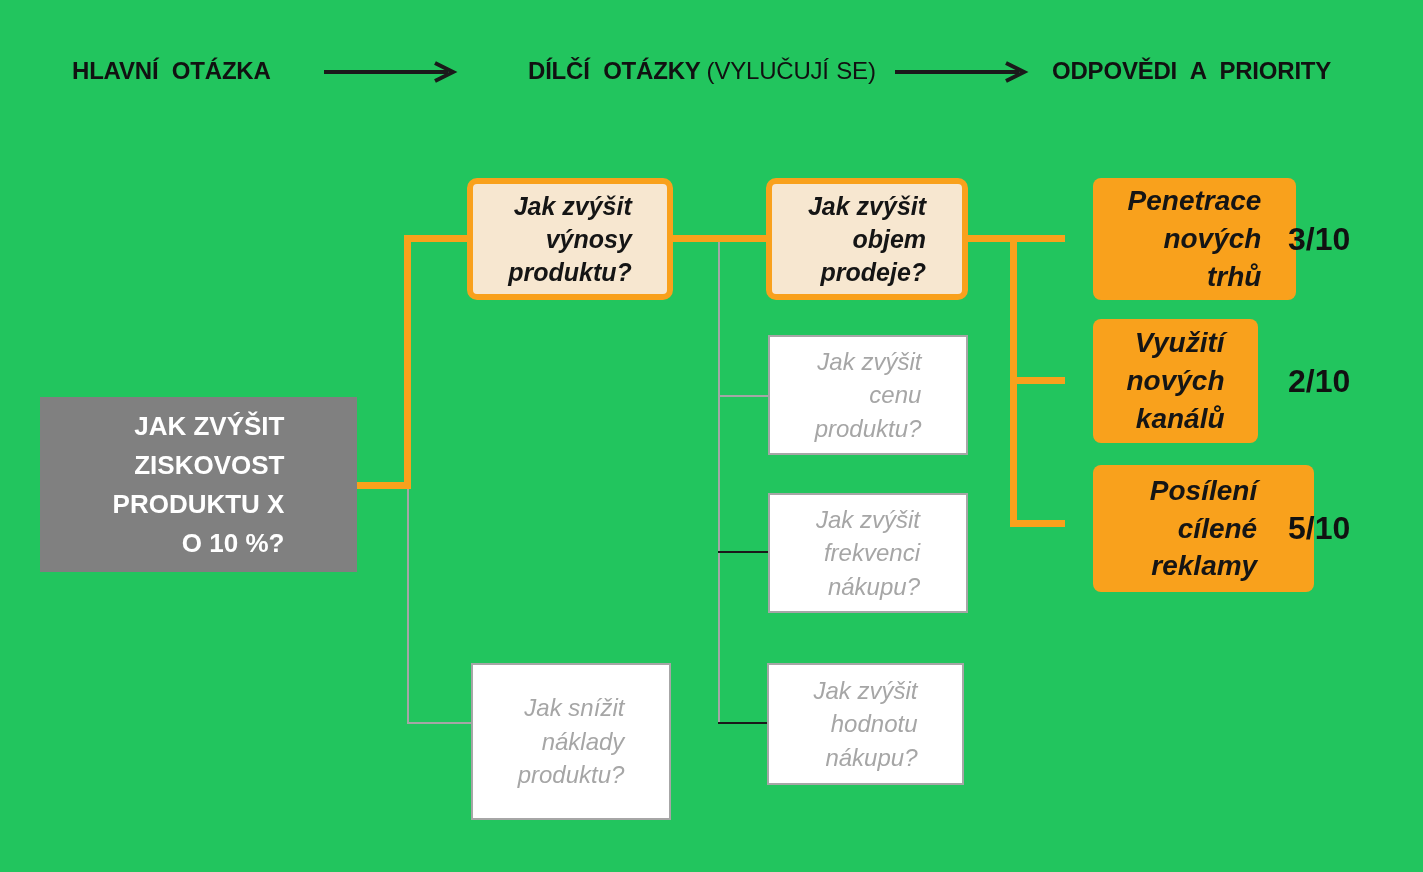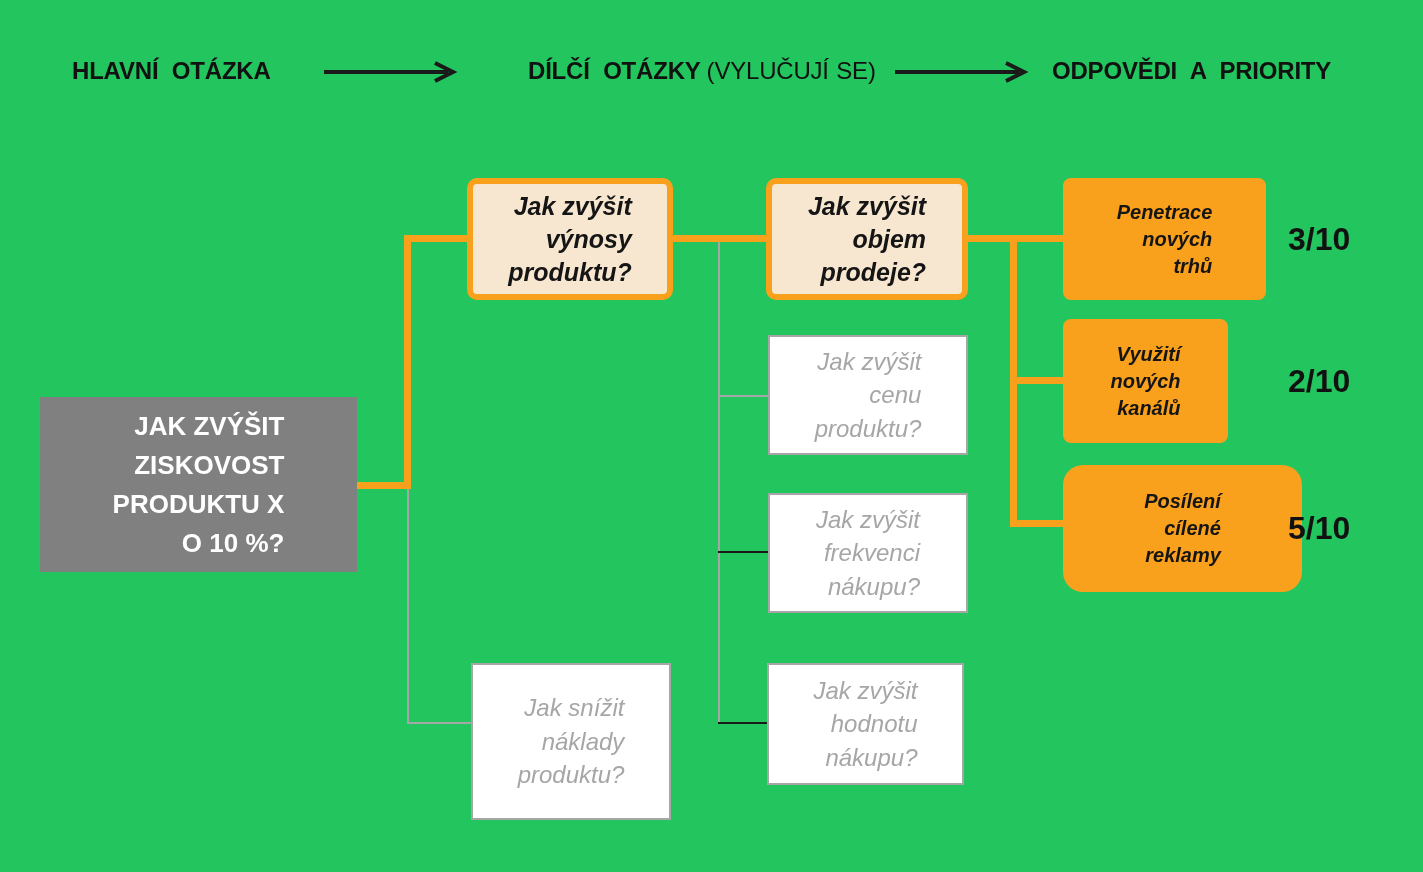--- a/index.html
+++ b/index.html
@@ -18,21 +18,21 @@
 
   .root-box{background:var(--gray-fill,#808080);color:#fff;font-size:26px;font-weight:bold;line-height:1.5;}
 
   .hi-box{background:var(--cream,#F7E7D0);border:6px solid var(--orange,#F9A11C);border-radius:10px;
           color:#151515;font-size:25px;font-weight:bold;font-style:italic;line-height:1.32;}
 
   .gray-box{background:#fff;border:2px solid var(--gray-line,#A6A6A6);color:var(--gray-line,#A6A6A6);
             font-size:24px;font-style:italic;line-height:1.4;}
 
   .ans-box{background:var(--orange,#F9A11C);border-radius:8px;color:#151515;
-           font-size:20px;font-weight:bold;font-style:italic;line-height:1.35;}
+           font-size:28px;font-weight:bold;font-style:italic;line-height:1.35;margin-left:30px;}
 
   .score{position:absolute;display:flex;align-items:center;font-size:32px;font-weight:bold;color:var(--black,#111);}
 
   
   .ln{position:absolute;}
   .ln.orange{background:var(--orange,#F9A11C);}
   .ln.gray{background:var(--gray-line,#A6A6A6);}
   .ln.black{background:#1a1a1a;}
 </style>
 </head>
@@ -106,18 +106,18 @@
   <div class="box ans-box" style="left:1063px;top:178px;width:203px;height:122px;">Penetrace
 nových
 trhů</div>
   <div class="score" style="left:1288px;top:178px;height:122px;">3/10</div>
 
   <div class="box ans-box" style="left:1063px;top:319px;width:165px;height:124px;">Využití
 nových
 kanálů</div>
   <div class="score" style="left:1288px;top:319px;height:124px;">2/10</div>
 
-  <div class="box ans-box" style="left:1063px;top:465px;width:239px;height:127px;border-radius:20px;">Posílení
+  <div class="box ans-box" style="left:1063px;top:465px;width:221px;height:127px;">Posílení
 cílené
 reklamy</div>
   <div class="score" style="left:1288px;top:465px;height:127px;">5/10</div>
 
 </div>
 
 </body></html>

